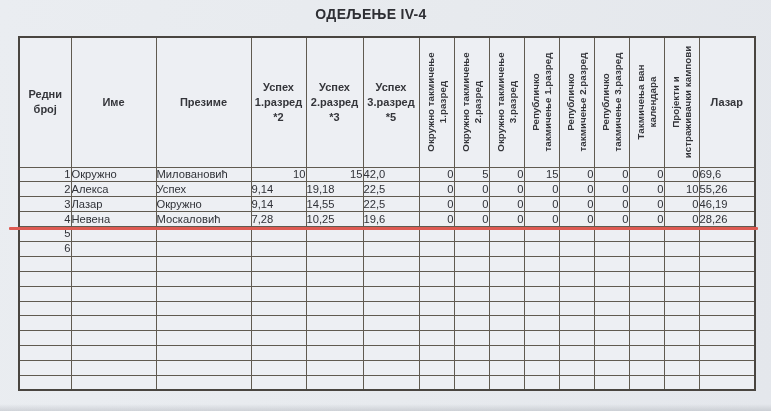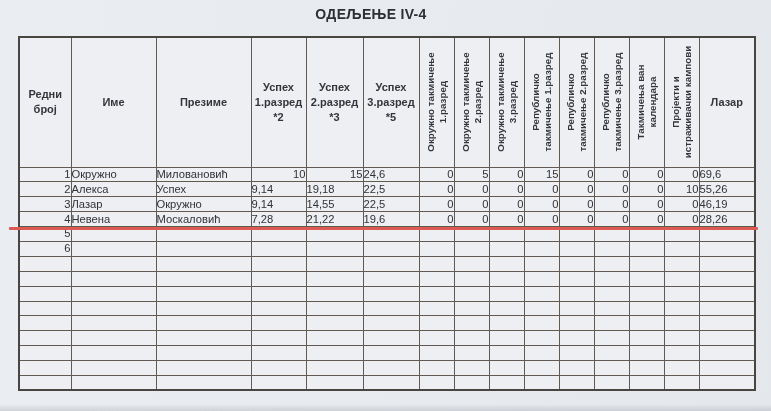--- a/index.html
+++ b/index.html
@@ -152,21 +152,21 @@
           <th class="horiz">Лазар</th>
         </tr>
       </thead>
     <tbody id="grades-tbody">
         <tr>
           <td class="ar">1</td>
           <td class="al">Окружно</td>
           <td class="al">Миловановић</td>
           <td class="ar">10</td>
           <td class="ar">15</td>
-          <td class="al">24,6</td>
+          <td class="al">42,0</td>
           <td class="ar">0</td>
           <td class="ar">5</td>
           <td class="ar">0</td>
           <td class="ar">15</td>
           <td class="ar">0</td>
           <td class="ar">0</td>
           <td class="ar">0</td>
           <td class="ar">0</td>
           <td class="al">69,6</td>
         </tr>
@@ -202,21 +202,21 @@
           <td class="ar">0</td>
           <td class="ar">0</td>
           <td class="ar">0</td>
           <td class="al">46,19</td>
         </tr>
         <tr>
           <td class="ar">4</td>
           <td class="al">Невена</td>
           <td class="al">Москаловић</td>
           <td class="al">7,28</td>
-          <td class="al">21,22</td>
+          <td class="al">10,25</td>
           <td class="al">19,6</td>
           <td class="ar">0</td>
           <td class="ar">0</td>
           <td class="ar">0</td>
           <td class="ar">0</td>
           <td class="ar">0</td>
           <td class="ar">0</td>
           <td class="ar">0</td>
           <td class="ar">0</td>
           <td class="al">28,26</td>

